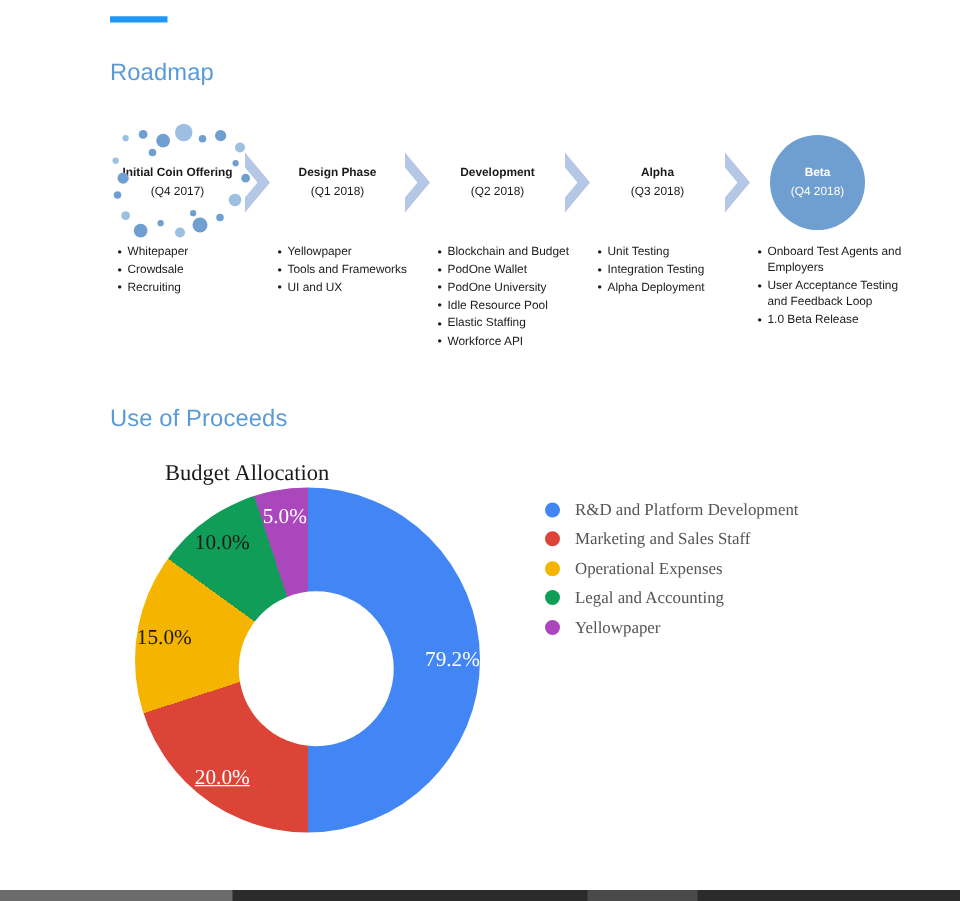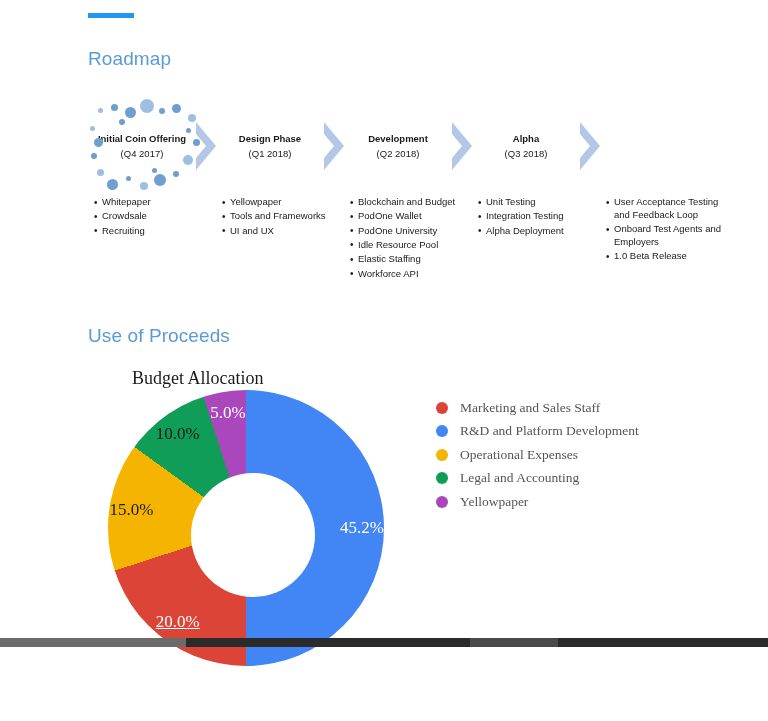--- a/index.html
+++ b/index.html
@@ -6,21 +6,21 @@
   html, body {
     margin: 0; padding: 0;
     width: 768px; height: 721px;
     background: #ffffff;
     font-family: "Liberation Sans", sans-serif;
     overflow: hidden;
   }
   .page {
     position: relative;
     width: 768px;
-    height: 647px;
+    height: 721px;
     background: #fff;
   }
 
   
   .accent-bar {
     position: absolute;
     left: 88px; top: 13px;
     width: 46px; height: 5px;
     background: #2196f3;
   }
@@ -269,20 +269,25 @@
         </div>
         <div class="phase-node" style="left: 384px;">
           <div class="phase-title">Alpha</div>
           <div class="phase-quarter">(Q3 2018)</div>
         </div>
         <div class="chevron" style="left: 490px;">
           <svg width="26" height="52" viewBox="0 0 26 52">
             <path d="M2 2 L22 26 L2 50 L2 38 L12 26 L2 14 Z" fill="#b4c7e7"></path>
           </svg>
         </div>
+        <div class="phase-node filled" style="left: 512px;">
+          <div class="disc"></div>
+          <div class="phase-title">Beta</div>
+          <div class="phase-quarter">(Q4 2018)</div>
+        </div>
       </div>
     <div id="bullet-cols">
         <div class="bullets" style="left: 6px;">
           <ul>
             <li>Whitepaper</li>
             <li>Crowdsale</li>
             <li>Recruiting</li>
           </ul>
         </div>
         <div class="bullets" style="left: 134px;">
@@ -304,53 +309,53 @@
         </div>
         <div class="bullets" style="left: 390px;">
           <ul>
             <li>Unit Testing</li>
             <li>Integration Testing</li>
             <li>Alpha Deployment</li>
           </ul>
         </div>
         <div class="bullets" style="left: 518px;">
           <ul>
+            <li>Onboard Test Agents and Employers</li>
             <li>User Acceptance Testing and Feedback Loop</li>
-            <li>Onboard Test Agents and Employers</li>
             <li>1.0 Beta Release</li>
           </ul>
         </div>
       </div>
   </div>
 
   <div class="section-heading" id="proceeds-heading">Use of Proceeds</div>
 
   <div class="chart-block">
     <div class="chart-title">Budget Allocation</div>
 
     <div class="donut-wrap">
       <div class="donut" id="donut" style="background: conic-gradient(rgb(66, 133, 244) 0deg, rgb(66, 133, 244) 180deg, rgb(219, 68, 55) 180deg, rgb(219, 68, 55) 252deg, rgb(244, 180, 0) 252deg, rgb(244, 180, 0) 306deg, rgb(15, 157, 88) 306deg, rgb(15, 157, 88) 342deg, rgb(171, 71, 188) 342deg, rgb(171, 71, 188) 360deg);"></div>
       <div class="donut-hole"></div>
       <div id="slice-labels">
-          <div class="slice-label" style="left: 254px; top: 138px; color: rgb(255, 255, 255);">45.2%</div>
+          <div class="slice-label" style="left: 254px; top: 138px; color: rgb(255, 255, 255);">79.2%</div>
           <div class="slice-label" style="left: 69.8169px; top: 231.846px; color: rgb(255, 255, 255); text-decoration: underline;">20.0%</div>
           <div class="slice-label" style="left: 23.4282px; top: 119.854px; color: rgb(26, 26, 26);">15.0%</div>
           <div class="slice-label" style="left: 69.8169px; top: 44.154px; color: rgb(26, 26, 26);">10.0%</div>
           <div class="slice-label" style="left: 119.854px; top: 23.4282px; color: rgb(255, 255, 255);">5.0%</div>
         </div>
     </div>
 
     <div class="legend" id="legend">
         <div class="legend-item">
+          <span class="legend-swatch" style="background: rgb(66, 133, 244);"></span>
+          <span class="legend-text">R&amp;D and Platform Development</span>
+        </div>
+        <div class="legend-item">
           <span class="legend-swatch" style="background: rgb(219, 68, 55);"></span>
           <span class="legend-text">Marketing and Sales Staff</span>
-        </div>
-        <div class="legend-item">
-          <span class="legend-swatch" style="background: rgb(66, 133, 244);"></span>
-          <span class="legend-text">R&amp;D and Platform Development</span>
         </div>
         <div class="legend-item">
           <span class="legend-swatch" style="background: rgb(244, 180, 0);"></span>
           <span class="legend-text">Operational Expenses</span>
         </div>
         <div class="legend-item">
           <span class="legend-swatch" style="background: rgb(15, 157, 88);"></span>
           <span class="legend-text">Legal and Accounting</span>
         </div>
         <div class="legend-item">

